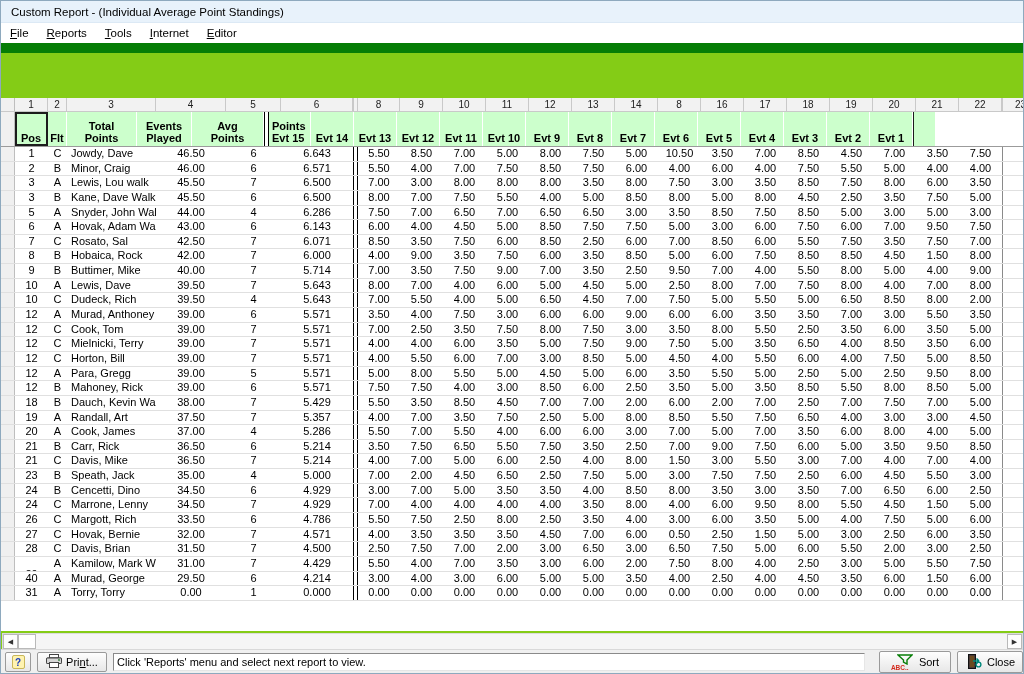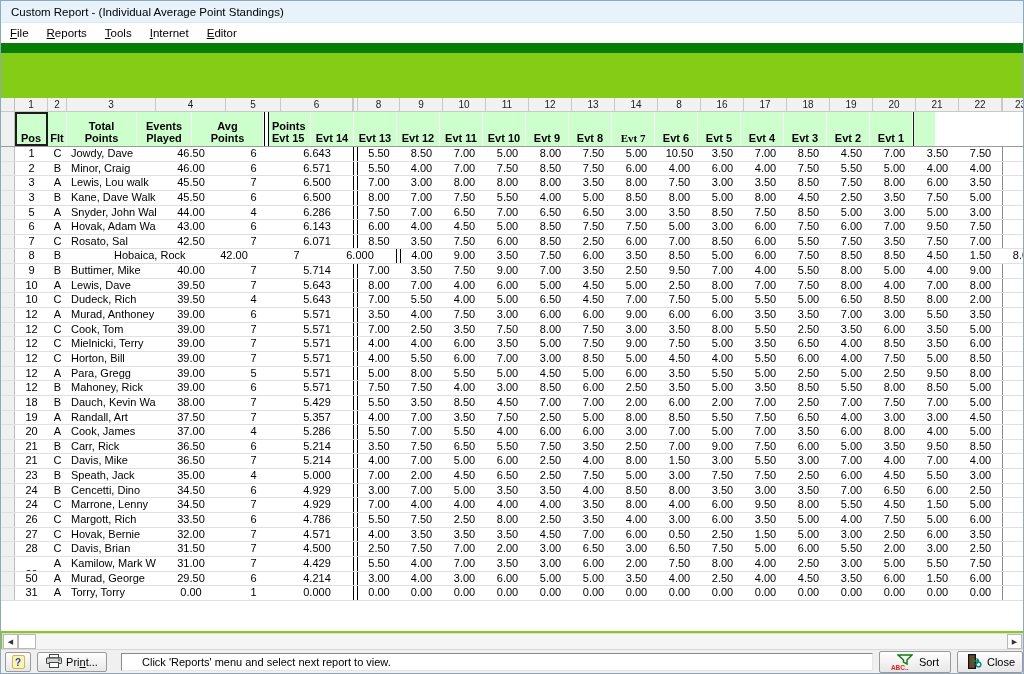--- a/index.html
+++ b/index.html
@@ -60,21 +60,21 @@
   .footer{position:absolute;left:0;bottom:0;width:100%;height:24px;background:#F0F0F0;
     border-top:1px solid #D9D9D9;box-sizing:border-box;}
   .btn{position:absolute;background:linear-gradient(#FEFEFE,#E7E7E7);border:1px solid #9A9A9A;border-radius:2px;
     font-size:11px;color:#000;display:flex;align-items:center;justify-content:center;gap:4px;box-sizing:border-box;cursor:default;}
   .help-btn{left:4px;top:2px;width:26px;height:20px;}
   .qicon{width:13px;height:14px;background:#FFF3B0;border:1px solid #C9B75A;color:#1B3FBF;font-weight:bold;
     font-size:10px;text-align:center;line-height:13px;border-radius:2px;box-sizing:border-box;}
   .print-btn{left:36px;top:2px;width:70px;height:20px;}
   .status-field{position:absolute;left:112px;top:3px;width:752px;height:18px;background:#FFFFFF;
     border:1px solid #8A8A8A;border-right-color:#E6E6E6;border-bottom-color:#E6E6E6;box-sizing:border-box;
-    font-size:11px;line-height:16px;padding-left:20px;overflow:hidden;white-space:nowrap;margin-left:8px;}
+    font-size:11px;line-height:16px;padding-left:3px;overflow:hidden;white-space:nowrap;}
   .sort-btn{left:878px;top:1px;width:72px;height:22px;}
   .close-btn{left:956px;top:1px;width:66px;height:22px;}
   .sort-ic{position:relative;width:24px;height:17px;display:inline-block;}
   .sort-ic svg{position:absolute;top:0;left:6px;}
   .sort-ic i{position:absolute;left:0;bottom:0;font-style:normal;font-weight:bold;color:#D42B1E;font-size:6.5px;letter-spacing:0;}
   .ic{display:inline-block;}
 </style>
 </head>
 <body>
 
@@ -135,21 +135,21 @@
         <div class="sep" style="width: 5px;"></div>
         <div class="hc pleft" style="width: 42px;">Points
 Evt 15</div>
         <div class="hc" style="width: 43px;">Evt 14</div>
         <div class="hc" style="width: 43px;">Evt 13</div>
         <div class="hc" style="width: 43px;">Evt 12</div>
         <div class="hc" style="width: 43px;">Evt 11</div>
         <div class="hc" style="width: 43px;">Evt 10</div>
         <div class="hc" style="width: 43px;">Evt 9</div>
         <div class="hc" style="width: 43px;">Evt 8</div>
-        <div class="hc" style="width: 43px; font-family: Liberation Serif, serif;">Evt 7</div>
+        <div class="hc" style="width: 43px;">Evt 7</div>
         <div class="hc" style="width: 43px;">Evt 6</div>
         <div class="hc" style="width: 43px;">Evt 5</div>
         <div class="hc" style="width: 43px;">Evt 4</div>
         <div class="hc" style="width: 43px;">Evt 3</div>
         <div class="hc" style="width: 43px;">Evt 2</div>
         <div class="hc" style="width: 43px;">Evt 1</div>
         <div class="hc oc" style="width: 22px;"></div>
       </div>
     <div id="gridBody">
         <div class="brow">
@@ -331,21 +331,21 @@
           <div class="bc" style="width: 43px;">7.50</div>
           <div class="bc" style="width: 43px;">3.50</div>
           <div class="bc" style="width: 43px;">7.50</div>
           <div class="bc" style="width: 43px;">7.00</div>
           <div class="bc oc" style="width: 22px;"></div>
         </div>
         <div class="brow">
           <div class="rh" style="width: 14px;"></div>
           <div class="bc" style="width: 33px;">8</div>
           <div class="bc" style="width: 19px;">B</div>
-          <div class="bc al" style="width: 89px; margin-left: 43px;">Hobaica, Rock</div>
+          <div class="bc al" style="width: 89px;">Hobaica, Rock</div>
           <div class="bc" style="width: 70px;">42.00</div>
           <div class="bc" style="width: 55px;">7</div>
           <div class="bc" style="width: 72px;">6.000</div>
           <div class="sep" style="width: 5px;"></div>
           <div class="bc" style="width: 42px;">4.00</div>
           <div class="bc" style="width: 43px;">9.00</div>
           <div class="bc" style="width: 43px;">3.50</div>
           <div class="bc" style="width: 43px;">7.50</div>
           <div class="bc" style="width: 43px;">6.00</div>
           <div class="bc" style="width: 43px;">3.50</div>
@@ -901,21 +901,21 @@
           <div class="bc" style="width: 43px;">4.00</div>
           <div class="bc" style="width: 43px;">2.50</div>
           <div class="bc" style="width: 43px;">3.00</div>
           <div class="bc" style="width: 43px;">5.00</div>
           <div class="bc" style="width: 43px;">5.50</div>
           <div class="bc" style="width: 43px;">7.50</div>
           <div class="bc oc" style="width: 22px;"></div>
         </div>
         <div class="brow">
           <div class="rh" style="width: 14px;"></div>
-          <div class="bc" style="width: 33px;">50</div>
+          <div class="bc" style="width: 33px;">40</div>
           <div class="bc" style="width: 19px;">A</div>
           <div class="bc al" style="width: 89px;">Murad, George</div>
           <div class="bc" style="width: 70px;">29.50</div>
           <div class="bc" style="width: 55px;">6</div>
           <div class="bc" style="width: 72px;">4.214</div>
           <div class="sep" style="width: 5px;"></div>
           <div class="bc" style="width: 42px;">3.00</div>
           <div class="bc" style="width: 43px;">4.00</div>
           <div class="bc" style="width: 43px;">3.00</div>
           <div class="bc" style="width: 43px;">6.00</div>

